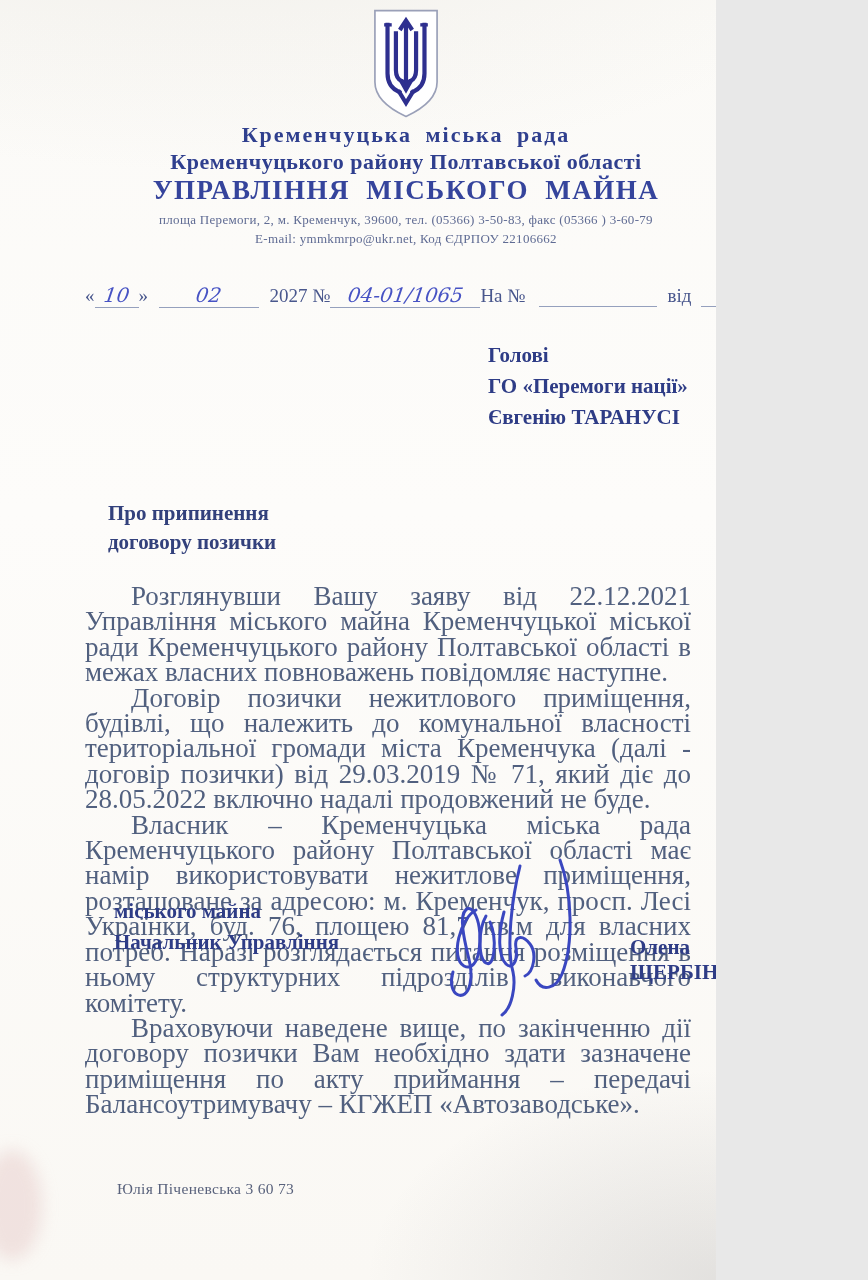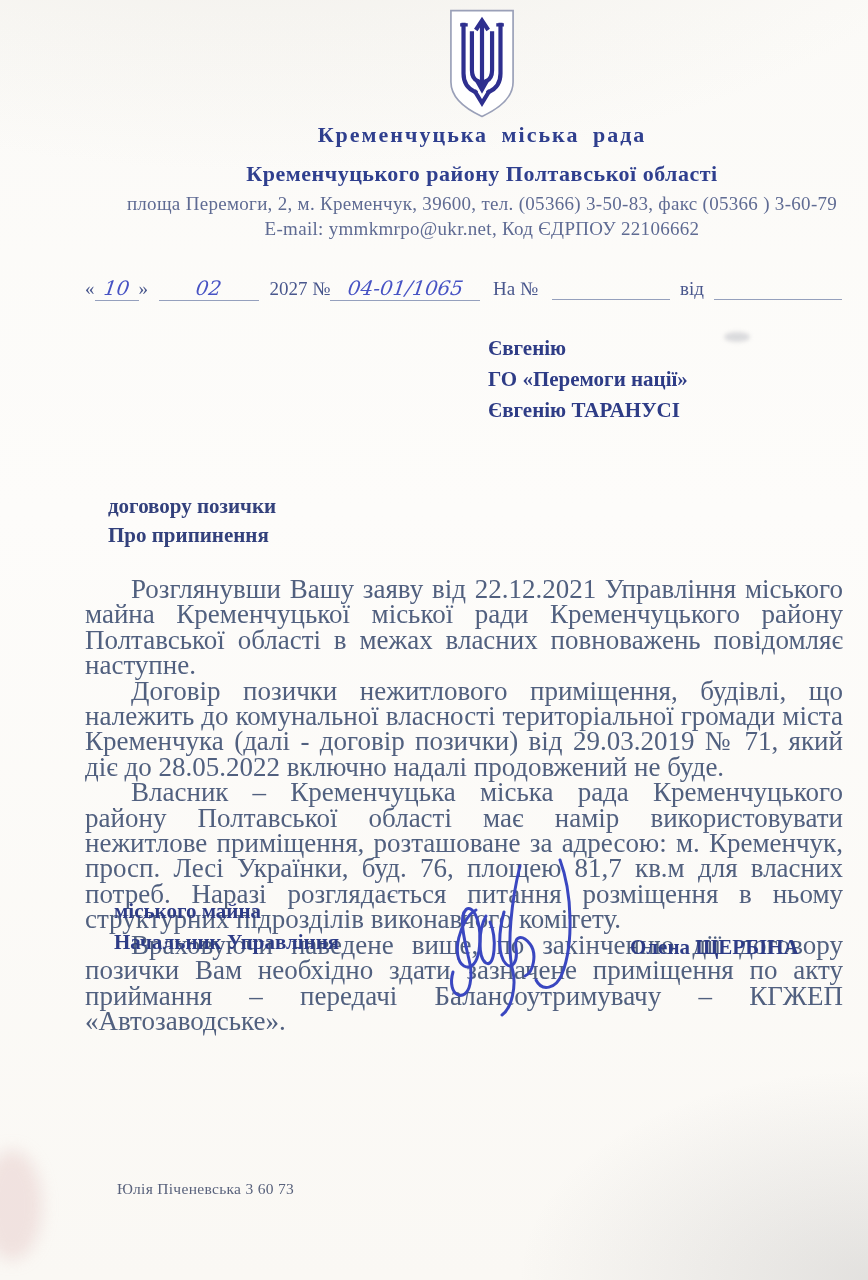--- a/index.html
+++ b/index.html
@@ -1,34 +1,34 @@
 <!DOCTYPE html>
 <html><head>
 <meta charset="utf-8">
 <style>
   html,body{margin:0;padding:0;background:#e8e8e8;}
   .page{
-    position:relative;width:868px;height:1280px;overflow:hidden;
+    position:relative;width:716px;height:1280px;overflow:hidden;
     background:
       radial-gradient(1200px 500px at 30% -10%, rgba(210,205,195,.25), rgba(0,0,0,0) 60%),
       radial-gradient(500px 300px at 100% 100%, rgba(120,120,125,.18), rgba(0,0,0,0) 70%),
       linear-gradient(180deg,#fbfaf7 0%, #fdfcfa 40%, #faf8f4 100%);
     font-family:"Liberation Serif","DejaVu Serif",serif;
   }
   
   .artifact{position:absolute;pointer-events:none;}
   .artifact-right{left:724px;top:332px;width:26px;height:10px;background:rgba(120,125,140,.25);border-radius:50%;filter:blur(2px);}
   .artifact-bottomleft{left:-18px;top:1150px;width:60px;height:110px;background:rgba(215,170,170,.28);border-radius:50%;filter:blur(8px);}
 
   .letterhead{padding-top:8px;text-align:center;padding-left:96px;}
   .emblem{line-height:0;}
   .org1{font-size:22px;font-weight:bold;color:#2f3f8e;letter-spacing:2px;margin-top:3px;word-spacing:6px;}
-  .org2{font-size:22px;font-weight:bold;color:#2f3f8e;margin-top:13px;letter-spacing:.5px;}
+  .org2{font-size:22px;font-weight:bold;color:#2f3f8e;margin-top:1px;letter-spacing:.5px;}
   .org3{font-size:27px;font-weight:bold;color:#35449c;letter-spacing:1.5px;margin-top:0;word-spacing:8px;}
-  .addr{font-size:19px;color:#5f6b93;margin-top:3px;letter-spacing:.3px;}
+  .addr{font-size:13px;color:#5f6b93;margin-top:3px;letter-spacing:.3px;}
   .addr.first{margin-top:6px;}
 
   .refrow{display:flex;justify-content:space-between;align-items:flex-end;
           margin:18px 26px 0 85px;color:#49578d;font-size:19px;}
   .ref-left{white-space:nowrap;}
   .ref-right{white-space:nowrap;padding-bottom:1px;margin-top:20px;}
   .ink{font-style:italic;color:#4753c4;font-size:20px;font-family:"DejaVu Serif",serif;
        transform:skewX(-8deg);display:inline-block;}
   .uline{display:inline-block;text-align:center;border-bottom:1.5px solid #95a0bd;line-height:22px;}
   .u-day{min-width:44px;}
@@ -72,45 +72,46 @@
           <path d="M45,88 L50,97 L55,88"></path>
         </g>
         <g stroke="#2e2f8f" stroke-width="4">
           <path d="M24,20 H33"></path>
             <path d="M67,20 H76"></path>
         </g>
       </svg>
     </div>
     <div class="org1">Кременчуцька  міська  рада</div>
     <div class="org2">Кременчуцького району Полтавської області</div>
+    <div class="org3">УПРАВЛІННЯ  МІСЬКОГО  МАЙНА</div>
     <div class="addr first">площа Перемоги, 2,  м. Кременчук,  39600, тел. (05366)  3-50-83, факс  (05366 )  3-60-79</div>
     <div class="addr">E-mail: ymmkmrpo@ukr.net, Код  ЄДРПОУ  22106662</div>
   </header>
 
   <div class="refrow">
     <div class="ref-left">
       <span>«</span><span class="uline u-day"><span class="ink">10</span></span><span>»</span>
       <span class="uline u-mon"><span class="ink">02</span></span>
       <span>2027</span>
       <span>№</span><span class="uline u-num"><span class="ink">04-01/1065</span></span>
     </div>
     <div class="ref-right">
       <span>На №</span><span class="blank blank1"></span><span>від</span><span class="blank blank2"></span>
     </div>
   </div>
 
   <div class="recipient">
-    <div>Євгенію</div>
+    <div>Голові</div>
     <div>ГО  «Перемоги нації»</div>
     <div>Євгенію ТАРАНУСІ</div>
   </div>
 
   <div class="subject">
+    <div>Про припинення</div>
     <div>договору позички</div>
-    <div>Про припинення</div>
   </div>
 
   <div class="body-text">
     <p>Розглянувши Вашу заяву від 22.12.2021 Управління міського майна Кременчуцької міської ради Кременчуцького району Полтавської області в межах власних повноважень повідомляє наступне.</p>
     <p>Договір позички нежитлового приміщення, будівлі, що належить до комунальної  власності територіальної громади міста Кременчука (далі - договір позички) від 29.03.2019 № 71, який діє до 28.05.2022 включно надалі продовжений не буде.</p>
     <p>Власник – Кременчуцька міська рада Кременчуцького району Полтавської області  має намір використовувати нежитлове приміщення, розташоване за адресою: м. Кременчук, просп. Лесі Українки, буд. 76, площею 81,7 кв.м  для власних потреб. Наразі розглядається питання розміщення в ньому структурних підрозділів виконавчого комітету.</p>
     <p>Враховуючи наведене вище, по закінченню дії договору позички Вам необхідно здати зазначене приміщення по акту приймання – передачі Балансоутримувачу – КГЖЕП «Автозаводське».</p>
   </div>
 
   <div class="sig-title">

